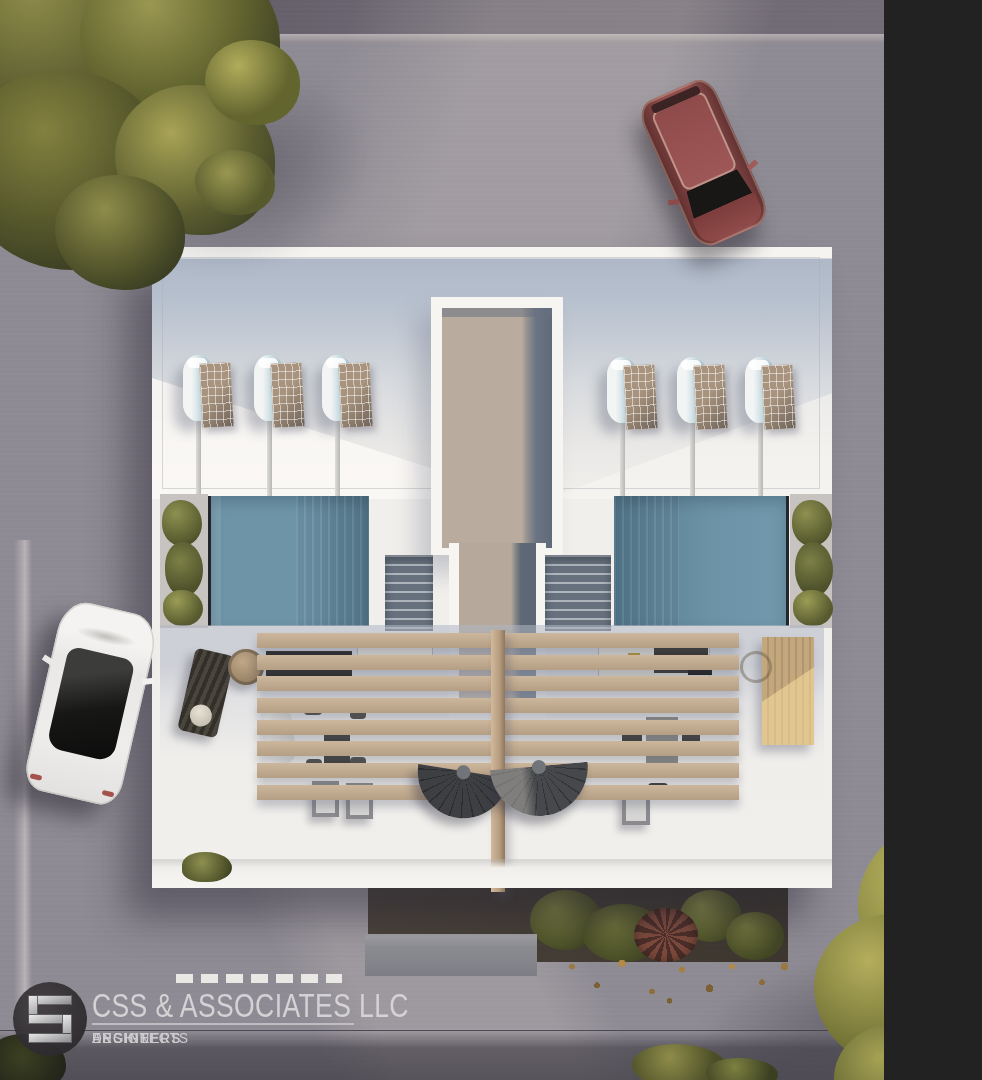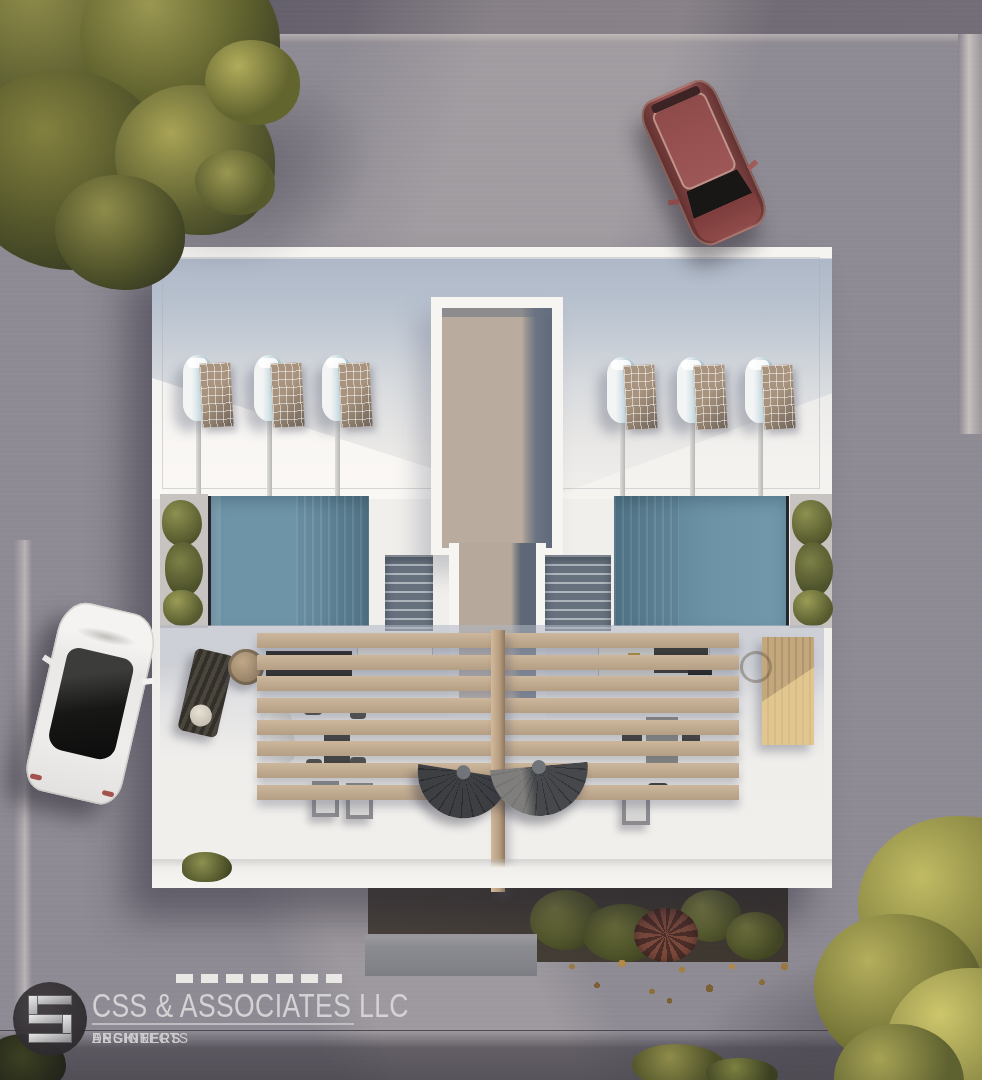--- a/index.html
+++ b/index.html
@@ -1,16 +1,16 @@
 <!DOCTYPE html>
 <html><head>
 <meta charset="utf-8">
 <style>
   html,body{margin:0;padding:0;background:#222;}
-  #scene{position:relative;width:982px;height:1080px;overflow:hidden;
+  #scene{position:relative;width:884px;height:1080px;overflow:hidden;
          font-family:"Liberation Sans",sans-serif;background:#8e8a93;}
   #scene *{position:absolute;box-sizing:border-box;}
 
   
   .top-wall{left:0;top:0;width:982px;height:34px;
     background:linear-gradient(90deg,#55525c,#6b6671 40%,#736d77);}
   .top-ledge{left:0;top:34px;width:982px;height:9px;
     background:linear-gradient(180deg,#b3adb0,#8f8a91);}
   .right-wall{left:958px;top:34px;width:24px;height:400px;
     background:linear-gradient(90deg,#89848d,#c4bebc 45%,#9b959c);}

